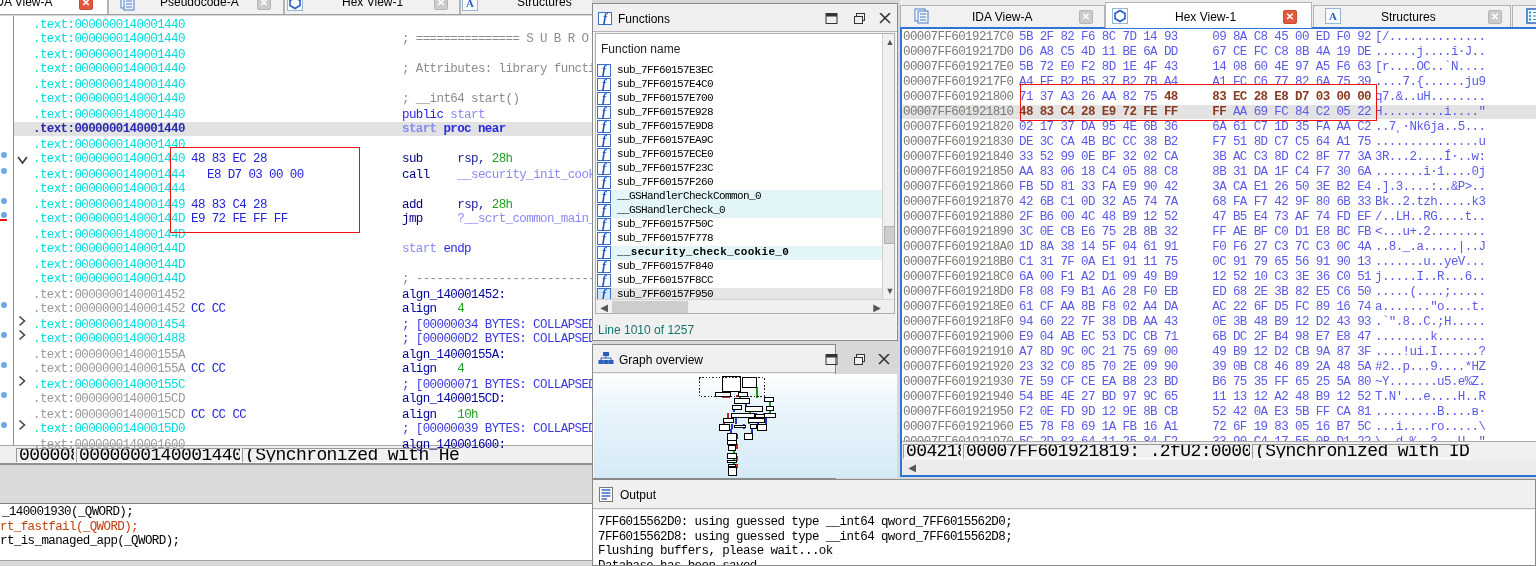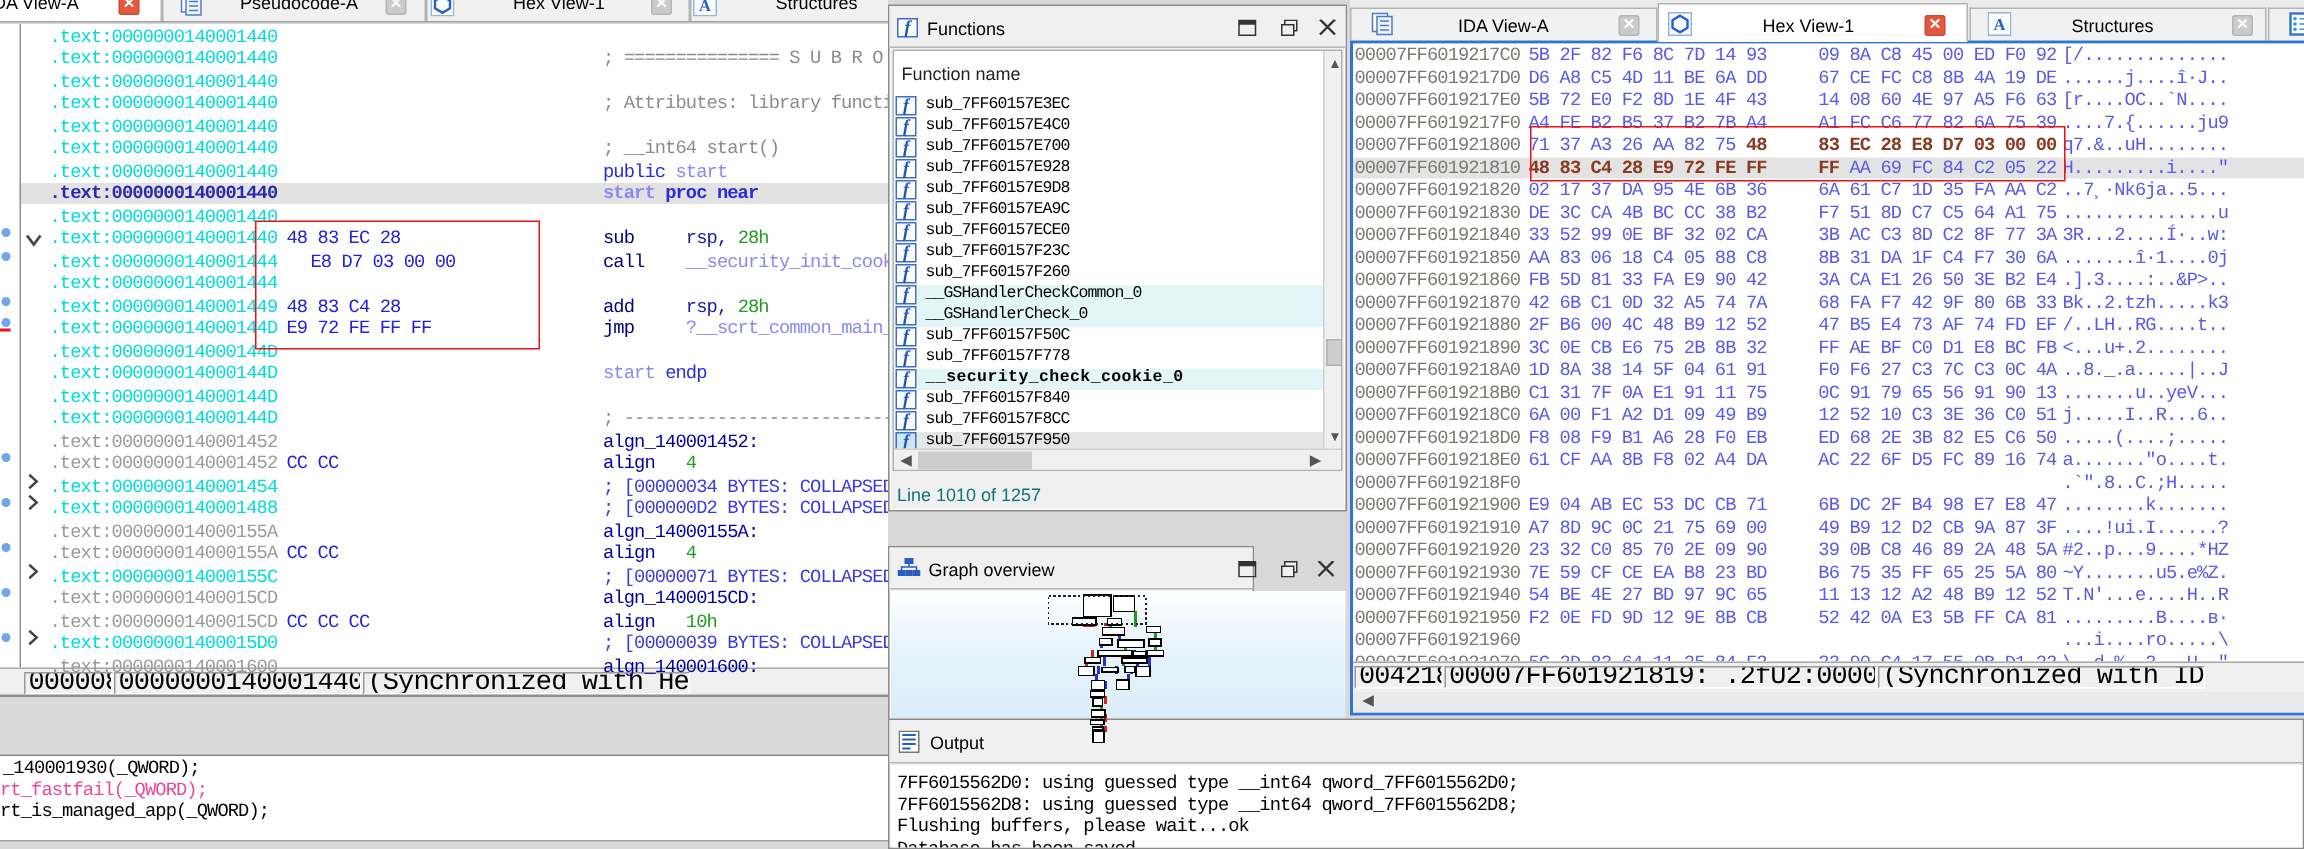--- a/index.html
+++ b/index.html
@@ -142,21 +142,21 @@
     <div class="abs" style="left:0;top:445px;width:592px;height:18px;background:#f0f0f0;border-top:1px solid #a8a8a8">
       <div class="scell" style="left:16px;top:2px;width:59px;padding-left:2px">00000840</div>
       <div class="scell" style="left:76px;top:2px;width:165px;padding-left:2px">0000000140001440: start</div>
       <div class="scell" style="left:242px;top:2px;width:218px;padding-left:2px">(Synchronized with Hex View-1)</div>
     </div>
     <div class="abs" style="left:0;top:463px;width:592px;height:2px;background:#8f8f8f"></div>
     <div class="abs" style="left:0;top:465px;width:592px;height:38px;background:#dadada"></div>
     <div class="abs" style="left:0;top:503px;width:592px;height:1px;background:#808080"></div>
     <div class="abs" style="left:0;top:504px;width:592px;height:56px;background:#ffffff;overflow:hidden">
       <div class="abs mono" style="left:2px;top:1px;color:#000">_140001930(_QWORD);</div>
-      <div class="abs mono" style="left:0;top:16px;color:#ec4899">rt_fastfail(_QWORD);</div>
+      <div class="abs mono" style="left:0;top:16px;color:#c2410c">rt_fastfail(_QWORD);</div>
       <div class="abs mono" style="left:0;top:30px;color:#000">rt_is_managed_app(_QWORD);</div>
     </div>
     <div class="abs" style="left:0;top:560px;width:592px;height:1px;background:#a0a0a0"></div>
     <div id="rtb" class="tabbar" style="left:900px;width:636px;height:28px;border-bottom:none">
       <div class="tab" style="left:0px;width:205px"></div>
       <div class="tab act" style="left:205px;width:207px"></div>
       <div class="tab" style="left:413px;width:198px"></div>
       <div class="tab" style="left:612px;width:80px"></div>
       <svg class="abs" style="left:14px;top:4px" width="16" height="16">
         <rect x="1" y="1" width="10" height="12" fill="#fff" stroke="#4d7cc9"></rect>
@@ -204,28 +204,28 @@
         <div class="abs mono" style="left:0;top:136px;width:636px;height:15px"><span class="abs haddr" style="left:1px">00007FF601921850</span><span class="abs" style="left:117px"><span class="hbyte">AA 83 06 18 C4 05 88 C8     8B 31 DA 1F C4 F7 30 6A</span></span><span class="abs hbyte" style="left:473px">.......î·1....0j</span></div>
         <div class="abs mono" style="left:0;top:151px;width:636px;height:15px"><span class="abs haddr" style="left:1px">00007FF601921860</span><span class="abs" style="left:117px"><span class="hbyte">FB 5D 81 33 FA E9 90 42     3A CA E1 26 50 3E B2 E4</span></span><span class="abs hbyte" style="left:473px">.].3....:..&amp;P&gt;..</span></div>
         <div class="abs mono" style="left:0;top:166px;width:636px;height:15px"><span class="abs haddr" style="left:1px">00007FF601921870</span><span class="abs" style="left:117px"><span class="hbyte">42 6B C1 0D 32 A5 74 7A     68 FA F7 42 9F 80 6B 33</span></span><span class="abs hbyte" style="left:473px">Bk..2.tzh.....k3</span></div>
         <div class="abs mono" style="left:0;top:181px;width:636px;height:15px"><span class="abs haddr" style="left:1px">00007FF601921880</span><span class="abs" style="left:117px"><span class="hbyte">2F B6 00 4C 48 B9 12 52     47 B5 E4 73 AF 74 FD EF</span></span><span class="abs hbyte" style="left:473px">/..LH..RG....t..</span></div>
         <div class="abs mono" style="left:0;top:196px;width:636px;height:15px"><span class="abs haddr" style="left:1px">00007FF601921890</span><span class="abs" style="left:117px"><span class="hbyte">3C 0E CB E6 75 2B 8B 32     FF AE BF C0 D1 E8 BC FB</span></span><span class="abs hbyte" style="left:473px">&lt;...u+.2........</span></div>
         <div class="abs mono" style="left:0;top:211px;width:636px;height:15px"><span class="abs haddr" style="left:1px">00007FF6019218A0</span><span class="abs" style="left:117px"><span class="hbyte">1D 8A 38 14 5F 04 61 91     F0 F6 27 C3 7C C3 0C 4A</span></span><span class="abs hbyte" style="left:473px">..8._.a.....|..J</span></div>
         <div class="abs mono" style="left:0;top:226px;width:636px;height:15px"><span class="abs haddr" style="left:1px">00007FF6019218B0</span><span class="abs" style="left:117px"><span class="hbyte">C1 31 7F 0A E1 91 11 75     0C 91 79 65 56 91 90 13</span></span><span class="abs hbyte" style="left:473px">.......u..yeV...</span></div>
         <div class="abs mono" style="left:0;top:241px;width:636px;height:15px"><span class="abs haddr" style="left:1px">00007FF6019218C0</span><span class="abs" style="left:117px"><span class="hbyte">6A 00 F1 A2 D1 09 49 B9     12 52 10 C3 3E 36 C0 51</span></span><span class="abs hbyte" style="left:473px">j.....I..R...6..</span></div>
         <div class="abs mono" style="left:0;top:256px;width:636px;height:15px"><span class="abs haddr" style="left:1px">00007FF6019218D0</span><span class="abs" style="left:117px"><span class="hbyte">F8 08 F9 B1 A6 28 F0 EB     ED 68 2E 3B 82 E5 C6 50</span></span><span class="abs hbyte" style="left:473px">.....(....;.....</span></div>
         <div class="abs mono" style="left:0;top:271px;width:636px;height:15px"><span class="abs haddr" style="left:1px">00007FF6019218E0</span><span class="abs" style="left:117px"><span class="hbyte">61 CF AA 8B F8 02 A4 DA     AC 22 6F D5 FC 89 16 74</span></span><span class="abs hbyte" style="left:473px">a......."o....t.</span></div>
-        <div class="abs mono" style="left:0;top:286px;width:636px;height:15px"><span class="abs haddr" style="left:1px">00007FF6019218F0</span><span class="abs hbyte" style="left:473px">.`".8..C.;H.....</span></div>
+        <div class="abs mono" style="left:0;top:286px;width:636px;height:15px"><span class="abs haddr" style="left:1px">00007FF6019218F0</span><span class="abs" style="left:117px"><span class="hbyte">94 60 22 7F 38 DB AA 43     0E 3B 48 B9 12 D2 43 93</span></span><span class="abs hbyte" style="left:473px">.`".8..C.;H.....</span></div>
         <div class="abs mono" style="left:0;top:301px;width:636px;height:15px"><span class="abs haddr" style="left:1px">00007FF601921900</span><span class="abs" style="left:117px"><span class="hbyte">E9 04 AB EC 53 DC CB 71     6B DC 2F B4 98 E7 E8 47</span></span><span class="abs hbyte" style="left:473px">........k.......</span></div>
         <div class="abs mono" style="left:0;top:316px;width:636px;height:15px"><span class="abs haddr" style="left:1px">00007FF601921910</span><span class="abs" style="left:117px"><span class="hbyte">A7 8D 9C 0C 21 75 69 00     49 B9 12 D2 CB 9A 87 3F</span></span><span class="abs hbyte" style="left:473px">....!ui.I......?</span></div>
         <div class="abs mono" style="left:0;top:331px;width:636px;height:15px"><span class="abs haddr" style="left:1px">00007FF601921920</span><span class="abs" style="left:117px"><span class="hbyte">23 32 C0 85 70 2E 09 90     39 0B C8 46 89 2A 48 5A</span></span><span class="abs hbyte" style="left:473px">#2..p...9....*HZ</span></div>
         <div class="abs mono" style="left:0;top:346px;width:636px;height:15px"><span class="abs haddr" style="left:1px">00007FF601921930</span><span class="abs" style="left:117px"><span class="hbyte">7E 59 CF CE EA B8 23 BD     B6 75 35 FF 65 25 5A 80</span></span><span class="abs hbyte" style="left:473px">~Y.......u5.e%Z.</span></div>
         <div class="abs mono" style="left:0;top:361px;width:636px;height:15px"><span class="abs haddr" style="left:1px">00007FF601921940</span><span class="abs" style="left:117px"><span class="hbyte">54 BE 4E 27 BD 97 9C 65     11 13 12 A2 48 B9 12 52</span></span><span class="abs hbyte" style="left:473px">T.N'...e....H..R</span></div>
         <div class="abs mono" style="left:0;top:376px;width:636px;height:15px"><span class="abs haddr" style="left:1px">00007FF601921950</span><span class="abs" style="left:117px"><span class="hbyte">F2 0E FD 9D 12 9E 8B CB     52 42 0A E3 5B FF CA 81</span></span><span class="abs hbyte" style="left:473px">.........B....в·</span></div>
-        <div class="abs mono" style="left:0;top:391px;width:636px;height:15px"><span class="abs haddr" style="left:1px">00007FF601921960</span><span class="abs hbyte" style="left:473px">...i....ro.....\</span></div>
+        <div class="abs mono" style="left:0;top:391px;width:636px;height:15px"><span class="abs haddr" style="left:1px">00007FF601921960</span><span class="abs" style="left:117px"><span class="hbyte">E5 78 F8 69 1A FB 16 A1     72 6F 19 83 05 16 B7 5C</span></span><span class="abs hbyte" style="left:473px">...i....ro.....\</span></div>
         <div class="abs mono" style="left:0;top:406px;width:636px;height:15px"><span class="abs haddr" style="left:1px">00007FF601921970</span><span class="abs" style="left:117px"><span class="hbyte">5C 2D 83 64 11 25 84 F2     33 90 C4 17 55 0B D1 22</span></span><span class="abs hbyte" style="left:473px">\-.d.%..3...U.."</span></div>
         <div class="abs" style="left:118px;top:55px;width:357px;height:37px;border:1px solid #ee1111"></div>
       </div>
       <div class="abs" style="left:0;top:412px;width:636px;height:20px;background:#f0f0f0;border-top:1px solid #a8a8a8">
         <div class="scell" style="left:1px;top:2px;width:59px;padding-left:2px">00421819</div>
         <div class="scell" style="left:61px;top:2px;width:288px;padding-left:2px">00007FF601921819: .2fU2:00007FF601921819</div>
         <div class="scell" style="left:350px;top:2px;width:218px;padding-left:2px">(Synchronized with IDA View-A)</div>
       </div>
       <div class="abs" style="left:0;top:432px;width:636px;height:14px;background:#ebebeb">
         <div class="abs" style="left:2px;top:1px;width:16px;height:12px;color:#555;font-size:10px;line-height:12px;text-align:center">◀</div>
@@ -293,21 +293,21 @@
           <div class="abs" style="left:0;top:251px;width:14px;height:12px;color:#555;font-size:9px;text-align:center;line-height:12px">▼</div>
         </div>
         <div class="abs" style="left:0;top:265px;width:300px;height:16px;background:#f0f0f0;border-top:1px solid #d0d0d0">
           <div class="abs" style="left:2px;top:1px;width:12px;height:14px;color:#555;font-size:10px;line-height:14px;text-align:center">◀</div>
           <div class="abs" style="left:16px;top:1px;width:76px;height:13px;background:#cdcdcd"></div>
           <div class="abs" style="left:275px;top:1px;width:12px;height:14px;color:#555;font-size:10px;line-height:14px;text-align:center">▶</div>
         </div>
       </div>
       <div class="sans12" style="left:5px;top:319px">Line 1010 of 1257</div>
     </div>
-    <div class="win" style="left:592px;top:364px;width:244px;height:135px">
+    <div class="win" style="left:592px;top:344px;width:244px;height:135px">
       <div class="titlebar"></div>
       <svg class="abs" style="left:5px;top:6px" width="16" height="15">
         <rect x="5" y="1" width="6" height="4" fill="#2a5fc0"></rect>
         <rect x="0.5" y="9" width="5" height="4" fill="#2a5fc0"></rect>
         <rect x="5.5" y="9" width="5" height="4" fill="#2a5fc0"></rect>
         <rect x="10.5" y="9" width="5" height="4" fill="#2a5fc0"></rect>
         <path d="M8 5 v2 M3 9 v-2 h10 v2" stroke="#2a5fc0" fill="none"></path>
       </svg>
       <div class="wtitle" style="left:26px">Graph overview</div>
       <svg class="wbtn" style="left:232px" width="13" height="11">

